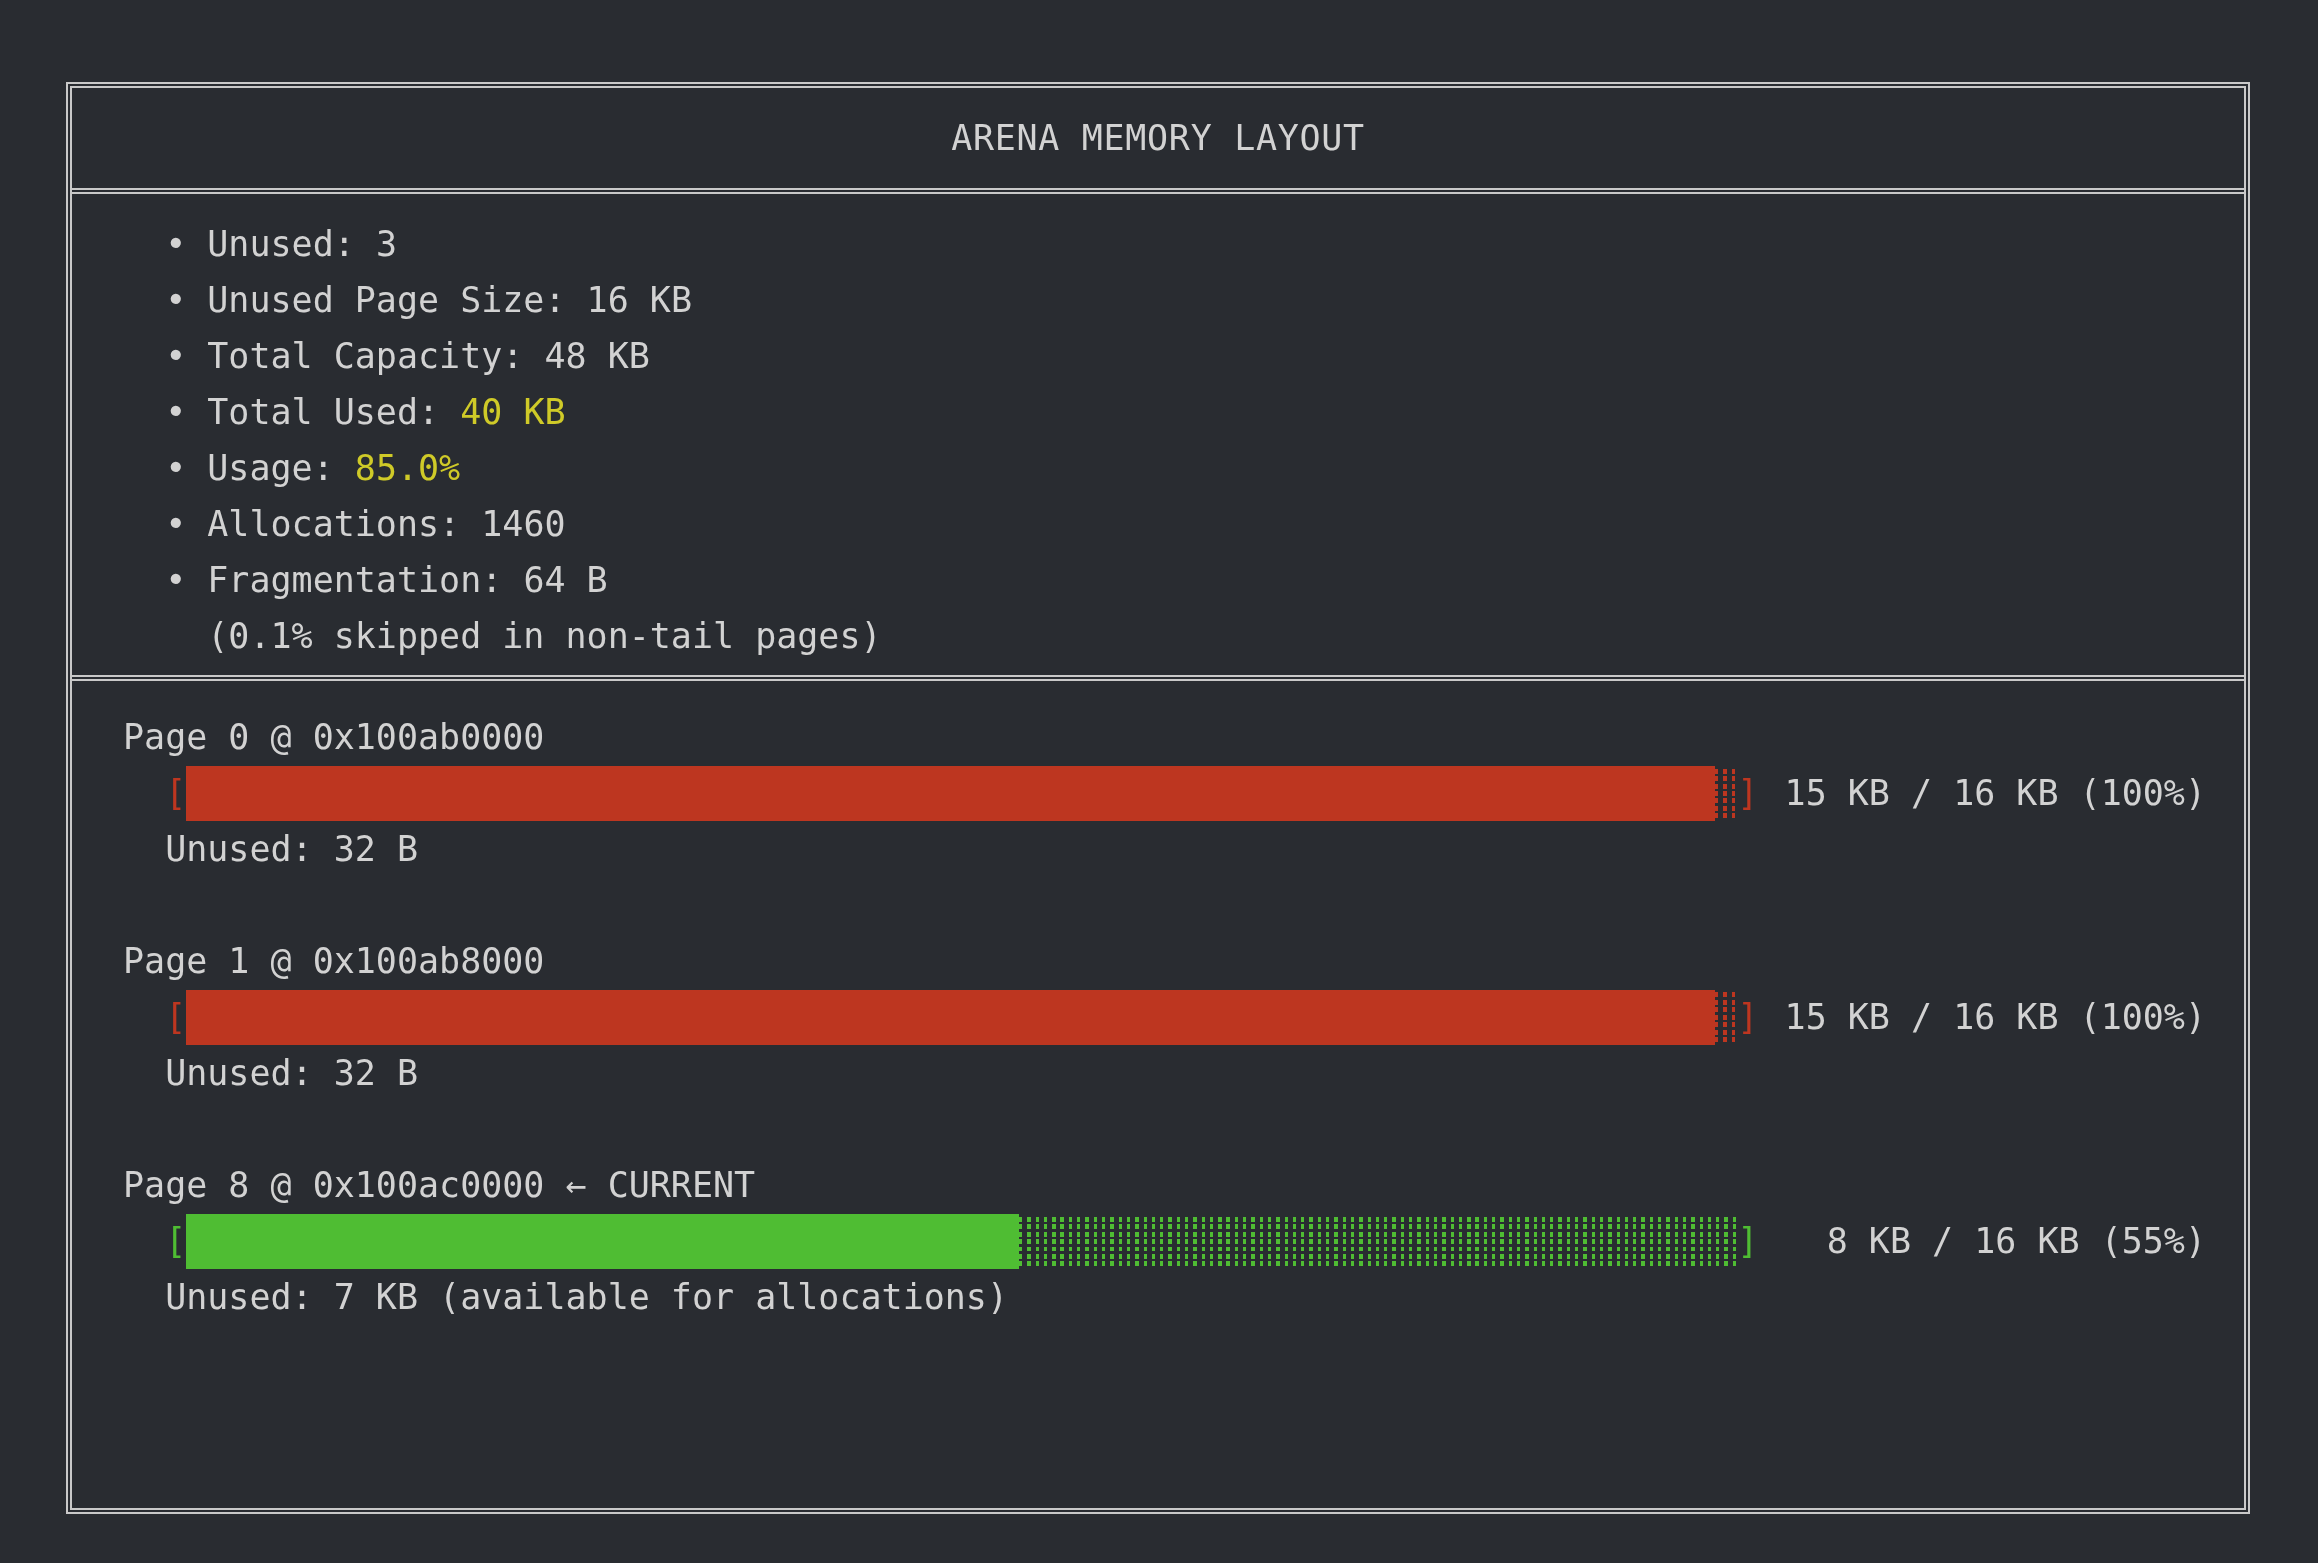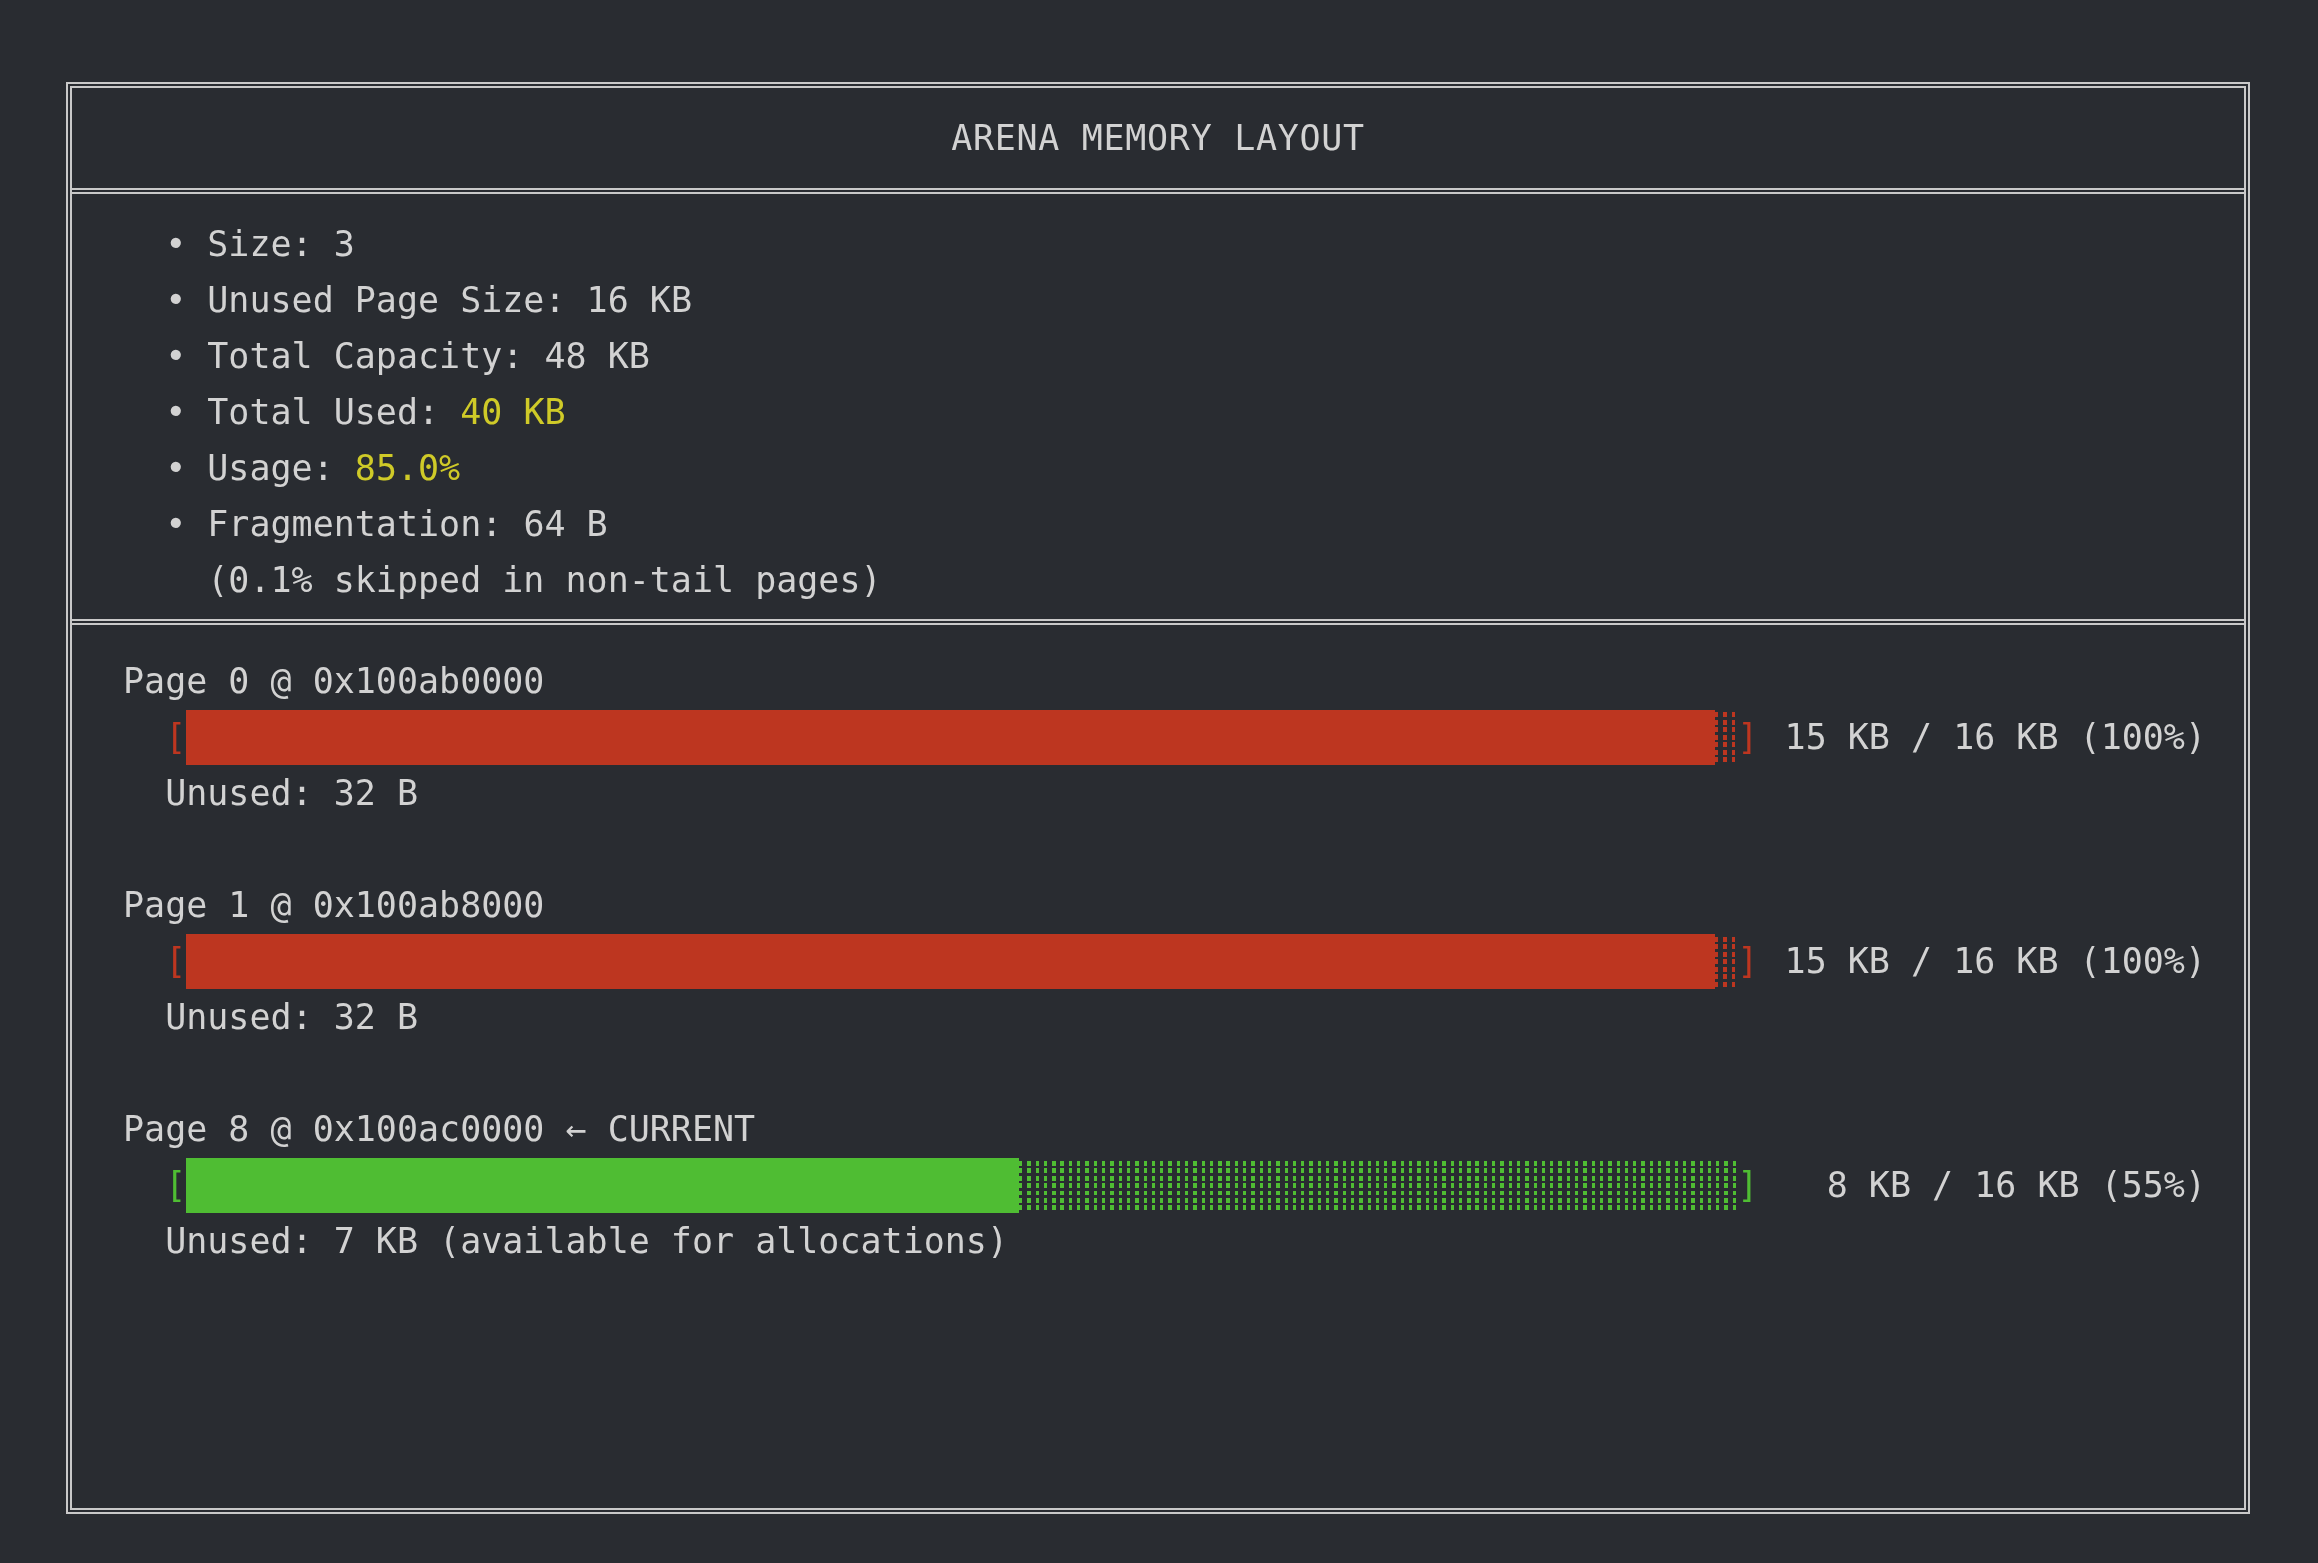--- a/index.html
+++ b/index.html
@@ -85,31 +85,32 @@
 <body>
 
 <div class="window">
 
   <div class="title-bar">
     <span>ARENA MEMORY LAYOUT</span>
   </div>
 
   <div class="stats-panel">
 
-    <div class="stat-item"><span>•</span> <span>Size:</span> <span>3</span></div>
+    <div class="stat-item"><span>•</span> <span>Unused:</span> <span>3</span></div>
 
     <div class="stat-item"><span>•</span> <span>Unused Page Size:</span> <span>16 KB</span></div>
 
     <div class="stat-item"><span>•</span> <span>Total Capacity:</span> <span>48 KB</span></div>
 
     <div class="stat-item"><span>•</span> <span>Total Used:</span> <span class="hl">40 KB</span></div>
 
 
     <div class="stat-item"><span>•</span> <span>Usage:</span> <span class="hl">85.0%</span></div>
 
+    <div class="stat-item"><span>•</span> <span>Allocations:</span> <span>1460</span></div>
 
     <div class="stat-item"><span>•</span> <span>Fragmentation:</span> <span>64 B</span></div>
 
     <div class="stats-note">(0.1% skipped in non-tail pages)</div>
   </div>
 
   <div class="pages-panel">
 
     <div class="page-block page-red">
       <div>Page 0 @ 0x100ab0000</div>

